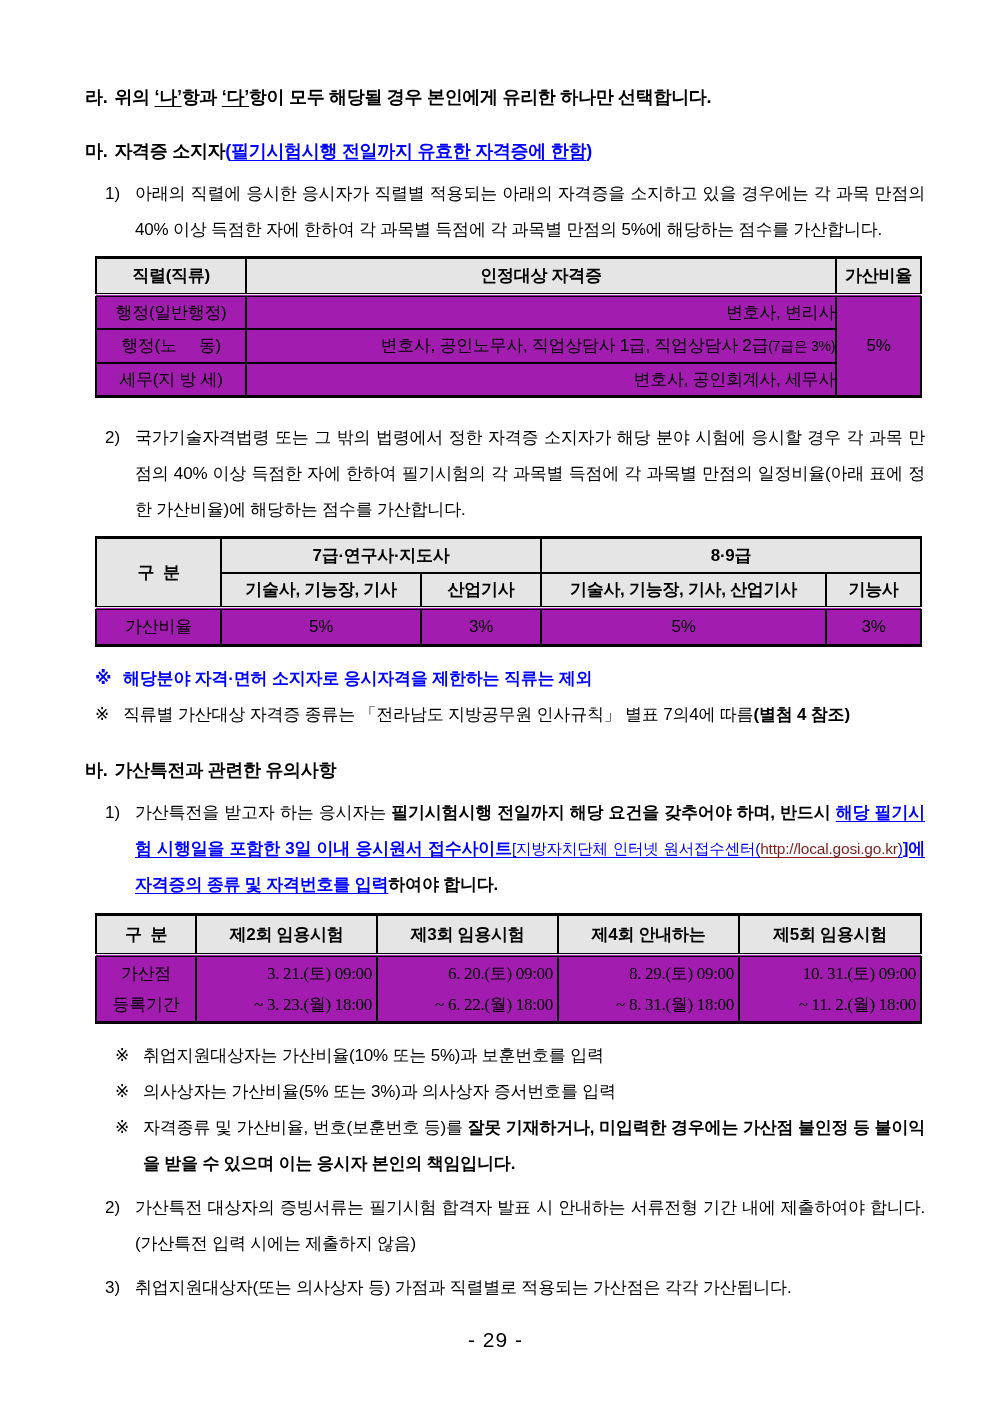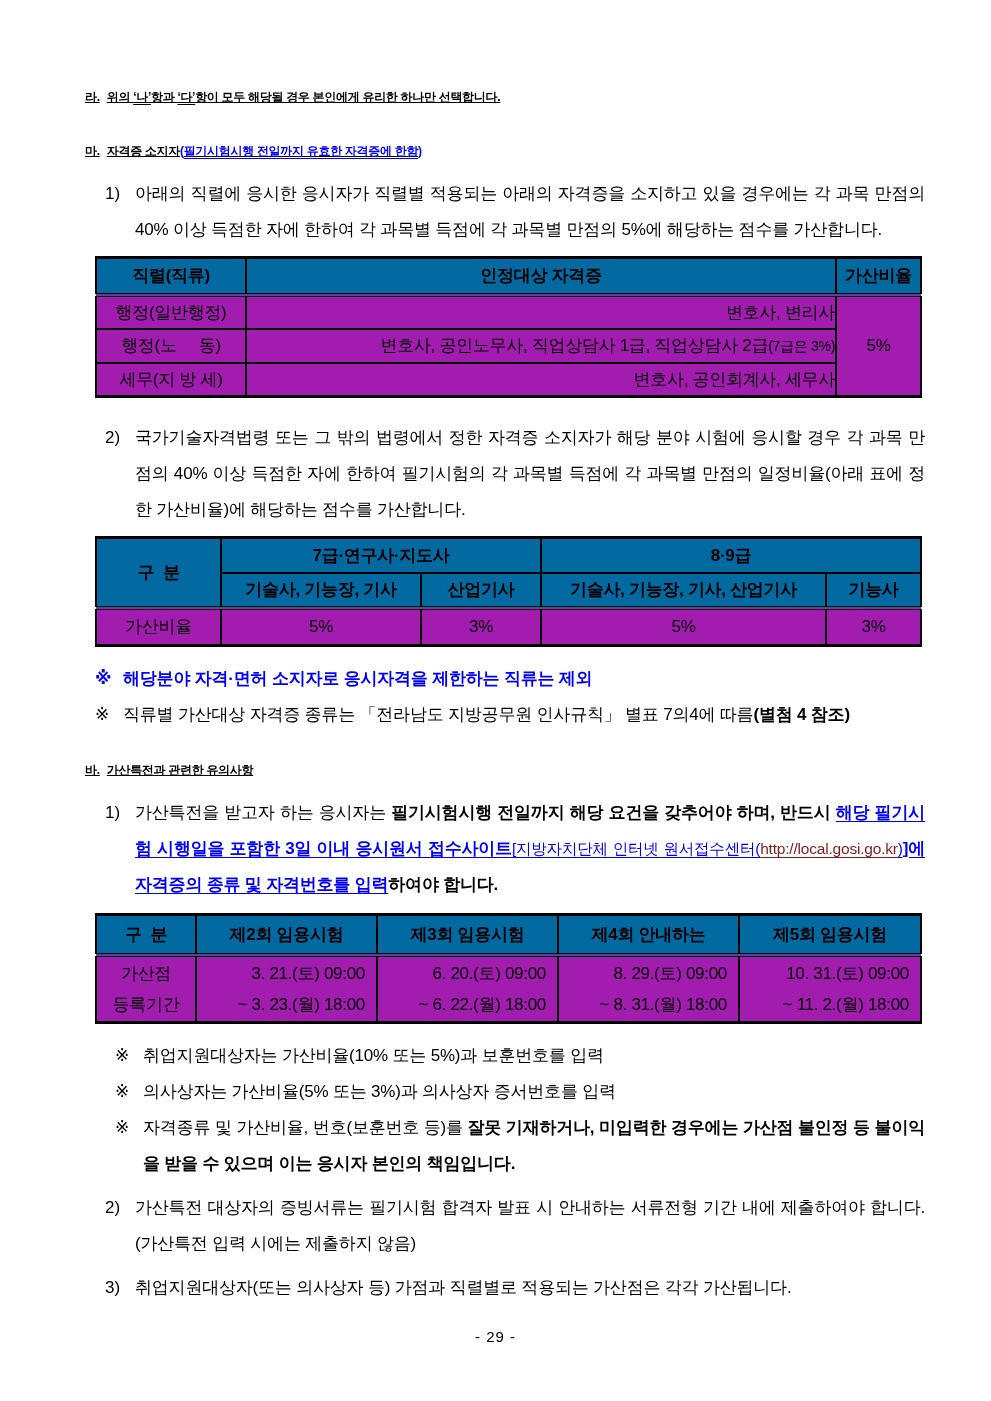--- a/index.html
+++ b/index.html
@@ -11,23 +11,22 @@
   }
   .page {
     position: relative;
     width: 991px; height: 1401px;
     padding: 84px 66px 0 85px;
     overflow: hidden;
     background: #fff;
   }
   
   .h-item {
-    font-size: 12px; font-weight: bold; line-height: 26px;
+    font-size: 18px; font-weight: bold; line-height: 26px;
     letter-spacing: -0.3px;
-    text-decoration: underline;
   }
   .h-label { margin-right: 7px; }
   .u { text-decoration: underline; text-underline-offset: 3px; }
   .blue { color: #0000FF; }
   .purple { color: #7f1d1d; }
   .bold { font-weight: bold; }
   .small { font-size: 14px; }
 
   
   .item { display: flex; margin-left: 20px; }
@@ -42,47 +41,47 @@
   .note-blue { color: #0000FF; font-weight: bold; }
 
   
   table {
     border-collapse: collapse; table-layout: fixed;
     width: 825px; margin-left: 10px;
     font-size: 17px; letter-spacing: -0.3px;
   }
   table { border: 2px solid #000; border-top-width: 3px; border-bottom-width: 3px; }
   th, td { border: 2px solid #000; text-align: center; vertical-align: middle; }
-  th { background: #0369a1; font-weight: bold; margin-left: 30px; }
+  th { background: #e5e5e5; font-weight: bold; margin-left: 30px; }
   .hdr-sep th, th.hdr-sep { border-bottom: 4px double #000; }
   td { background: #a21caf; font-weight: normal; }
 
   .t1 th { height: 37px; }
   .t1 td { height: 34px; }
   .t1 td.left { text-align: right; padding-left: 14px; }
 
   .t2 th { height: 35px; }
   .t2 td { height: 38px; }
 
   .t3 th { height: 40px; }
   .t3 td { height: 68px; }
-  .t3 td.period { text-align: right; padding-right: 11px; line-height: 31px; }
+  .t3 td.period { text-align: right; padding-right: 4px; line-height: 31px; font-family: Liberation Serif, serif; }
   .t3 td.rowlabel { line-height: 31px; }
   .mb-28 { margin-bottom: 28px; }
   .mb-12 { margin-bottom: 12px; }
   .mb-10 { margin-bottom: 10px; }
   .mb-8  { margin-bottom: 8px; }
   .mb-22 { margin-bottom: 22px; }
   .mb-14 { margin-bottom: 14px; }
   .mt-24 { margin-top: 24px; }
   .mt-8  { margin-top: 8px; }
 
   .page-number {
     position: absolute; left: 0; top: 1328px; width: 991px;
-    text-align: center; font-size: 15px; letter-spacing: 1px;
+    text-align: center; font-size: 21px; letter-spacing: 1px;
   }
 </style>
 </head>
 <body>
 
 <div class="page">
 
   <div class="h-item mb-28">
     <span class="h-label">라.</span><span>위의 </span><span class="u">‘나’</span><span>항과 </span><span class="u">‘다’</span><span>항이 모두 해당될 경우 본인에게 유리한 하나만 선택합니다.</span>
   </div>

